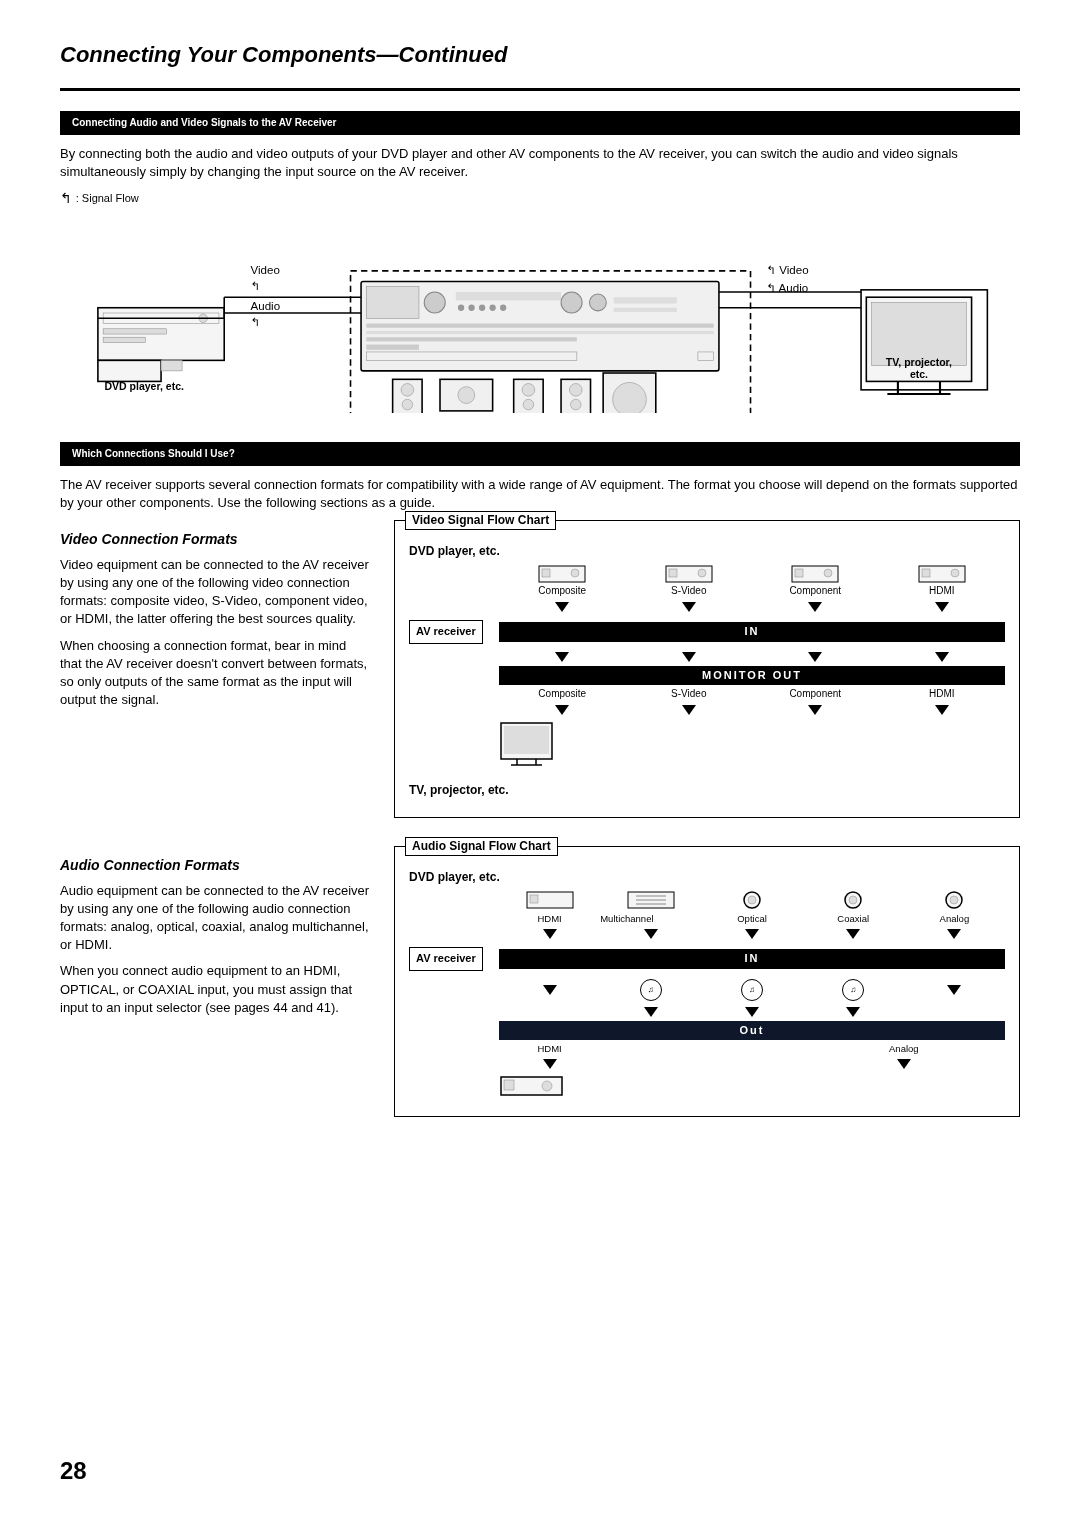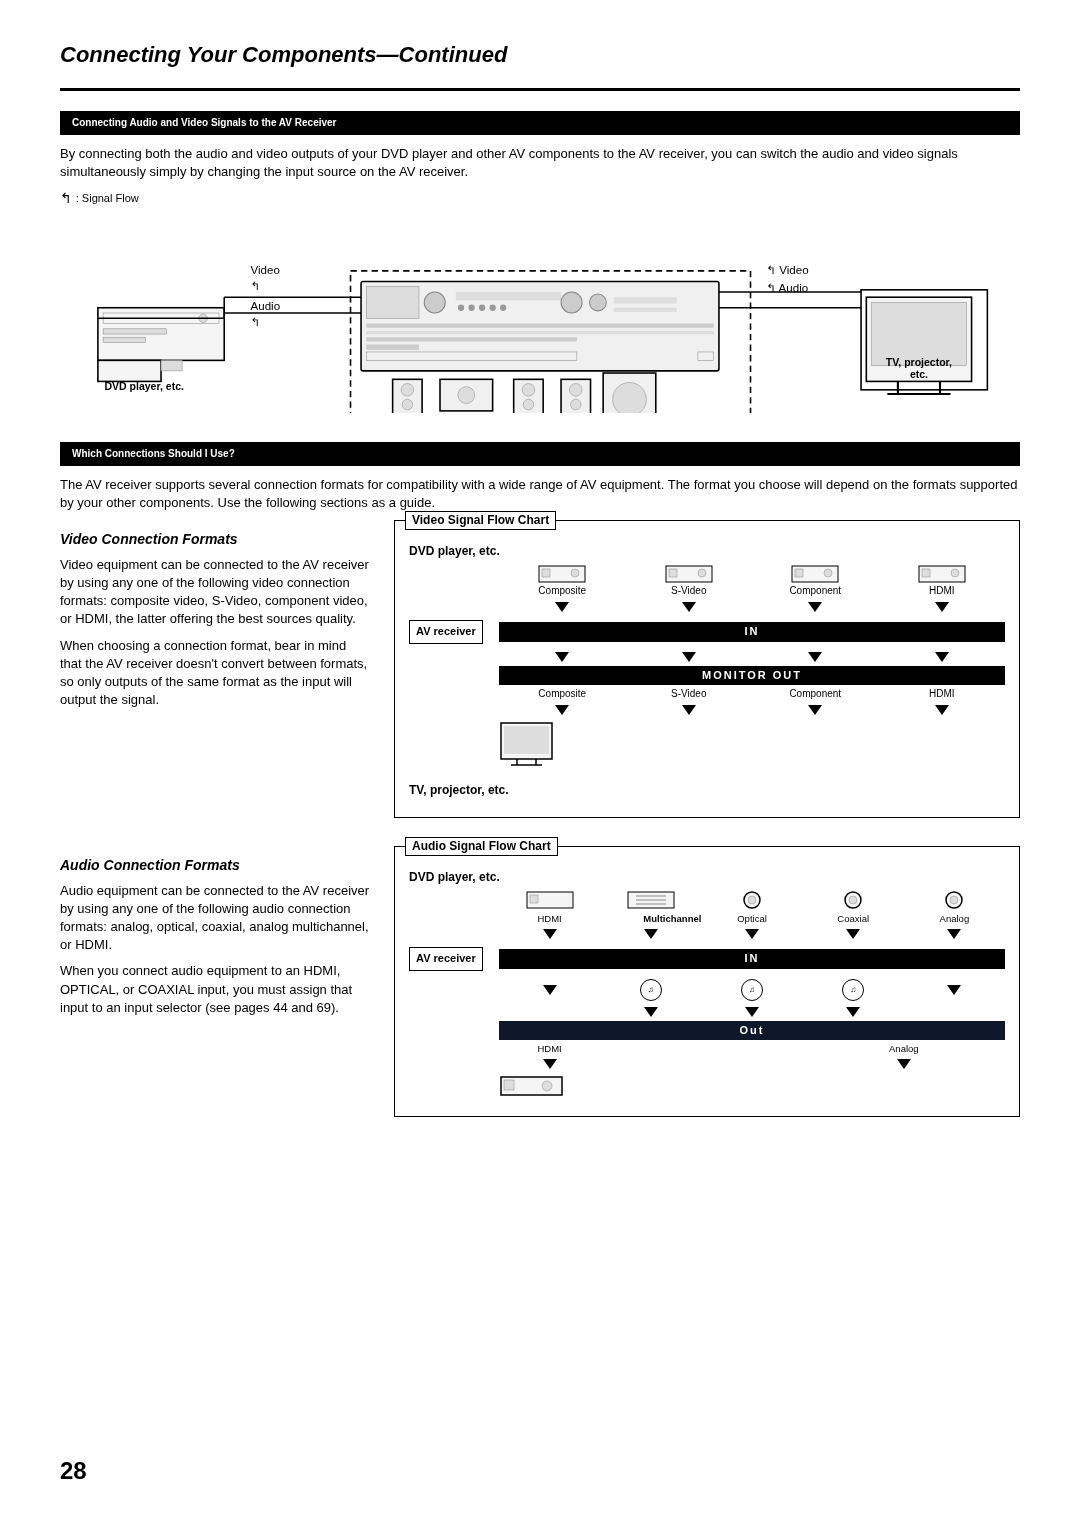--- a/index.html
+++ b/index.html
@@ -436,21 +436,21 @@
         </div>
         <div class="flow-device-label">TV, projector, etc.</div>
       </div>
     </div>
   </div>
 
   <div class="two-col">
     <div class="col-left">
       <div class="section-subheader">Audio Connection Formats</div>
       <p class="body-text">Audio equipment can be connected to the AV receiver by using any one of the following audio connection formats: analog, optical, coaxial, analog multichannel, or HDMI.</p>
-      <p class="body-text">When you connect audio equipment to an HDMI, OPTICAL, or COAXIAL input, you must assign that input to an input selector (see pages 44 and 69).</p>
+      <p class="body-text">When you connect audio equipment to an HDMI, OPTICAL, or COAXIAL input, you must assign that input to an input selector (see pages 44 and 41).</p>
     </div>
     <div class="col-right">
       <div class="flow-chart-container asfc">
         <div class="flow-chart-title">Audio Signal Flow Chart</div>
 
         <div class="flow-device-label">DVD player, etc.</div>
 
         <div style="display:flex; margin-left:90px; margin-bottom:0;">
           <div style="flex:1; display:flex; flex-direction:column; align-items:center;">
             <svg width="50" height="20" viewBox="0 0 50 20">
@@ -485,21 +485,21 @@
 
             <svg width="20" height="20" viewBox="0 0 20 20">
               <circle cx="10" cy="10" r="8" fill="#f5f5f5" stroke="#000" stroke-width="1.5"></circle>
               <circle cx="10" cy="10" r="4" fill="#ddd" stroke="#888" stroke-width="0.5"></circle>
             </svg>
           </div>
         </div>
 
         <div style="display:flex; margin-left:90px; margin-top:2px;">
           <div style="flex:1; text-align:center; font-size:9.5px;">HDMI</div>
-          <div style="flex:1; text-align:right; font-size:9.5px;font-weight:bold;">Multichannel</div>
+          <div style="flex:1; text-align:left; font-size:9.5px;">Multichannel</div>
           <div style="flex:1; text-align:center; font-size:9.5px;">Optical</div>
           <div style="flex:1; text-align:center; font-size:9.5px;">Coaxial</div>
           <div style="flex:1; text-align:center; font-size:9.5px;">Analog</div>
         </div>
 
         <div style="display:flex; margin-left:90px; margin-top:2px;">
           <div style="flex:1; display:flex; justify-content:center;">
               <div class="arrow-down"></div>
             </div>
           <div style="flex:1; display:flex; justify-content:center;">

